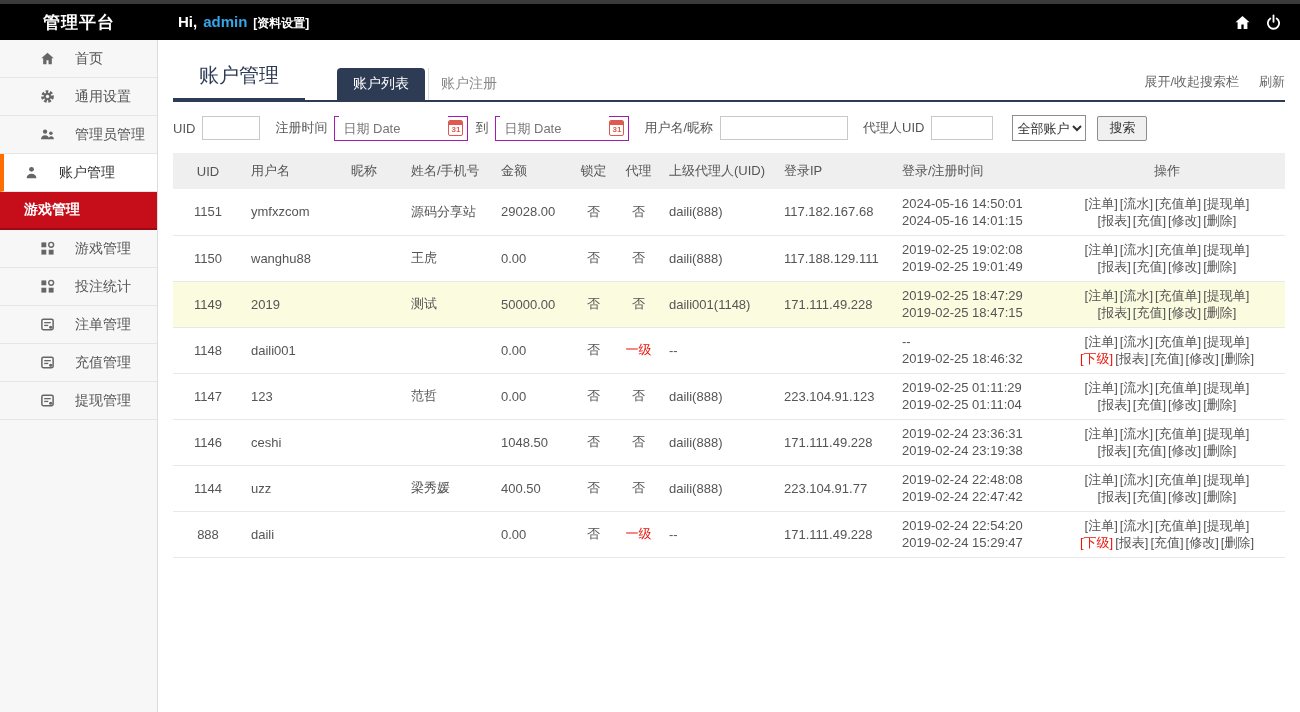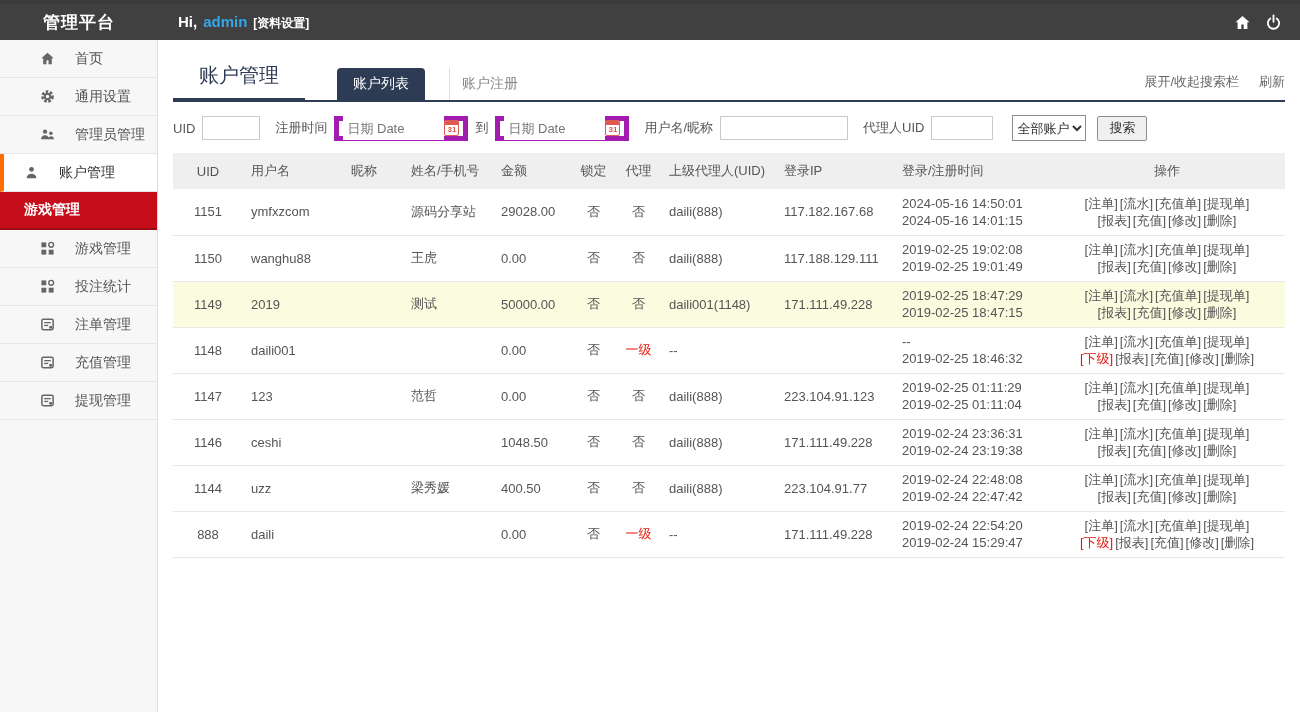--- a/index.html
+++ b/index.html
@@ -1,20 +1,20 @@
 <!DOCTYPE html>
 <html><head>
 <meta charset="utf-8">
 <style>
   * { margin:0; padding:0; box-sizing:border-box; }
   html,body { width:1300px; height:712px; overflow:hidden; background:#fff;
     font-family:"Liberation Sans","DejaVu Sans",sans-serif; }
   
   .topstrip { height:4px; background:#3a3a3a; }
-  .topbar { height:36px; background:#404040; display:flex; align-items:center; color:#fff; }
+  .topbar { height:36px; background:#000000; display:flex; align-items:center; color:#fff; }
   .brand { width:158px; text-align:center; font-size:17px; font-weight:bold; letter-spacing:1px; }
   .greet { margin-left:20px; font-size:15px; font-weight:bold; display:flex; align-items:baseline; gap:6px; }
   .greet .uname { color:#35a6e8; }
   .greet .profile { font-size:12px; font-weight:bold; color:#fff; cursor:pointer; }
   .top-icons { margin-left:auto; margin-right:18px; display:flex; gap:14px; align-items:center; }
   .top-icons .icon { width:17px; height:17px; color:#fff; cursor:pointer; }
   .icon svg { display:block; width:100%; height:100%; }
   
   .app { display:flex; height:672px; }
   .sidebar { width:158px; background:#f7f7f7; border-right:1px solid #ddd; }
@@ -23,29 +23,29 @@
   .side-item .icon { width:15px; height:15px; color:#666; flex:0 0 15px; }
   .side-item.active { background:#fff; border-left:4px solid #ff6c00; padding-left:20px; color:#333; }
   .side-section { height:38px; display:flex; align-items:center; padding-left:24px;
     background:#c60e1b; color:#fff; font-size:14px; font-weight:bold; border-bottom:2px solid #9e0a14; }
   
   .main { flex:1; padding:0 15px; background:#fff; }
   .tabsrow { display:flex; align-items:flex-end; border-bottom:2px solid #2e3b55; margin-top:16px; }
   .page-title { font-size:20px; color:#2e3b55; padding:6px 26px 9px; border-bottom:4px solid #2e3b55; margin-bottom:-2px; }
   .tab { font-size:14px; padding:7px 16px; cursor:pointer; }
   .tab.active { background:#2e3b55; color:#fff; border-radius:4px 4px 0 0; margin-left:32px; }
-  .tab.plain { color:#888; border-left:1px solid #ddd; margin-left:24px; padding:7px 12px; }
+  .tab.plain { color:#888; border-left:1px solid #ddd; margin-left:3px; padding:7px 12px; }
   .tools { margin-left:auto; display:flex; gap:20px; font-size:13px; color:#666; padding-bottom:9px; }
   .tools span { cursor:pointer; }
   
   .searchbar { display:flex; align-items:center; gap:7px; margin:13px 0 12px; font-size:13px; color:#555; flex-wrap:nowrap; }
   .searchbar label { white-space:nowrap; }
   .searchbar input[type=text] { height:24px; border:1px solid #c9c9c9; font-size:13px; padding:0 4px; color:#333; }
   .in-uid { width:58px; } .in-user { width:128px; margin-right:8px; } .in-agent { width:62px; margin-right:12px; }
-  .datebox { display:inline-flex; align-items:center; border:5px solid #a21caf; height:25px; width:134px; padding:0 4px; background:#fff; }
+  .datebox { display:inline-flex; align-items:center; border:1px solid #a21caf; height:25px; width:134px; padding:0 4px; background:#fff; }
   .datebox input { border:none !important; outline:none; flex:1; width:90px; height:21px; font-size:13px; }
   .cal { width:15px; height:16px; border:1px solid #dd5a52; border-radius:2px; display:flex; flex-direction:column; overflow:hidden; background:#fff; flex:0 0 15px; }
   .cal-top { height:4px; background:#dd5a52; }
   .cal-num { font-size:8px; line-height:10px; color:#dd5a52; text-align:center; font-weight:bold; }
   .acct-select { height:26px; font-size:13px; border:1px solid #8d8d8d; background:#fff; color:#333; margin-right:4px; }
   .search-btn { height:25px; padding:0 11px; font-size:13px; color:#333; background:#f0f0f0; border:1px solid #8d8d8d; border-radius:2px; cursor:pointer; }
   
   table { width:100%; border-collapse:collapse; font-size:13px; color:#555; table-layout:fixed; }
   thead tr { background:#efefef; height:36px; }
   th { font-weight:normal; color:#555; }

